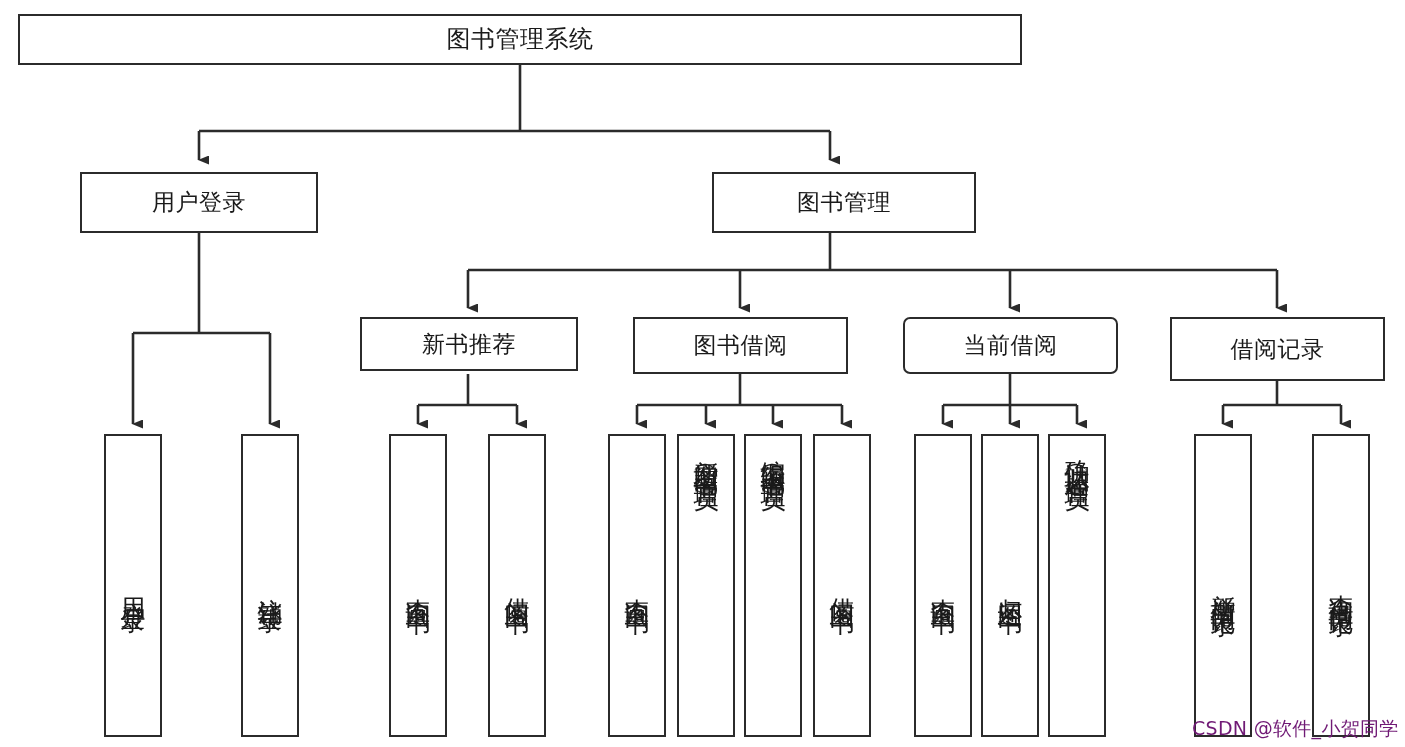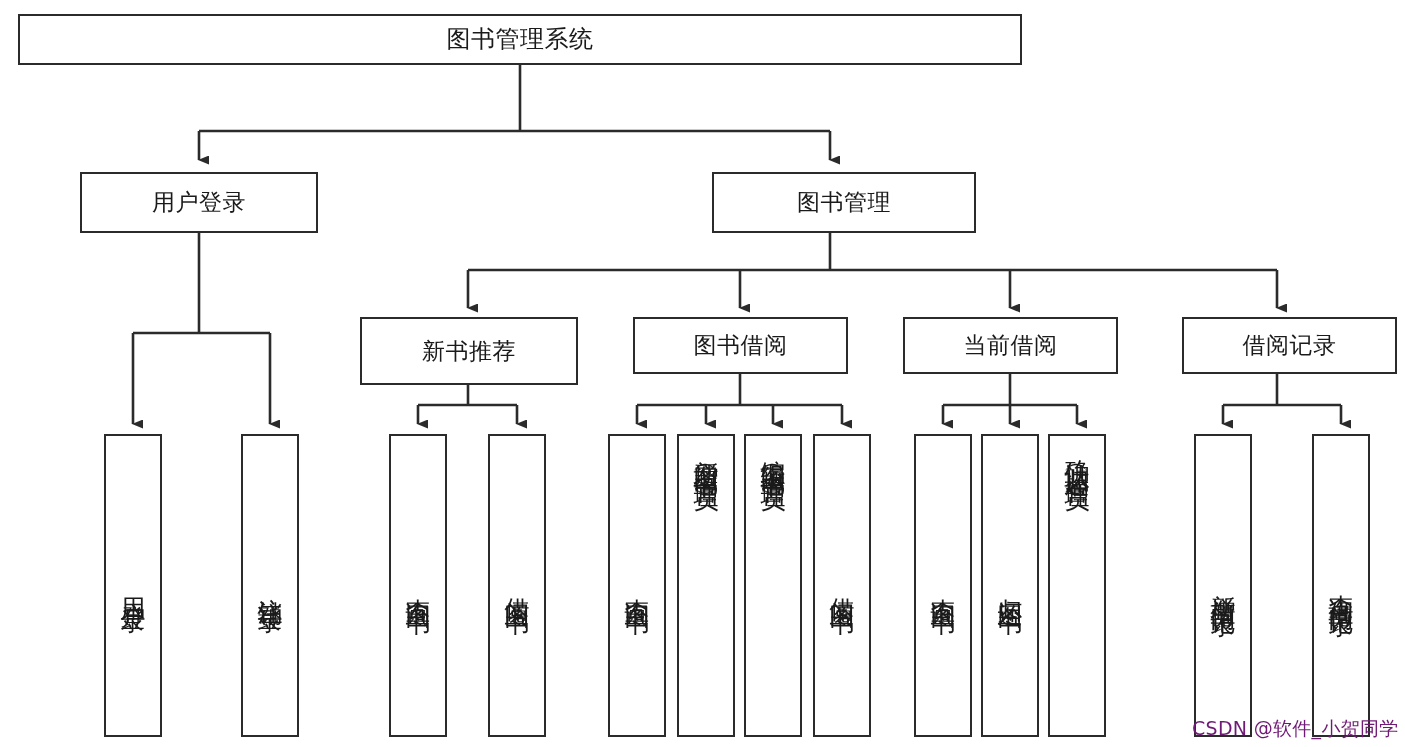--- a/index.html
+++ b/index.html
@@ -149,33 +149,33 @@
   </div>
 
   <div class="node level-2" style="left:80px; top:172px; width:238px; height:61px;">
     <span class="node-label">用户登录</span>
   </div>
 
   <div class="node level-2" style="left:712px; top:172px; width:264px; height:61px;">
     <span class="node-label">图书管理</span>
   </div>
 
-  <div class="node level-3" style="left:360px; top:317px; width:218px; height:68px;">
+  <div class="node level-3" style="left:360px; top:317px; width:218px; height:54px;">
     <span class="node-label">新书推荐</span>
   </div>
 
   <div class="node level-3" style="left:633px; top:317px; width:215px; height:57px;">
     <span class="node-label">图书借阅</span>
   </div>
 
-  <div class="node level-3" style="left:903px; top:317px; width:215px; height:57px;">
+  <div class="node level-3" style="left:903px; top:317px; width:215px; height:57px;border-radius:7px;">
     <span class="node-label">当前借阅</span>
   </div>
 
-  <div class="node level-3" style="left:1170px; top:317px; width:215px; height:57px;margin-left:12px;">
+  <div class="node level-3" style="left:1170px; top:317px; width:215px; height:64px;">
     <span class="node-label">借阅记录</span>
   </div>
 
   <div class="node leaf vcenter" style="left:104px; top:434px; width:58px; height:303px;">
     <span class="node-label">用户登录</span>
   </div>
 
   <div class="node leaf vcenter" style="left:241px; top:434px; width:58px; height:303px;">
     <span class="node-label">注销登录</span>
   </div>

